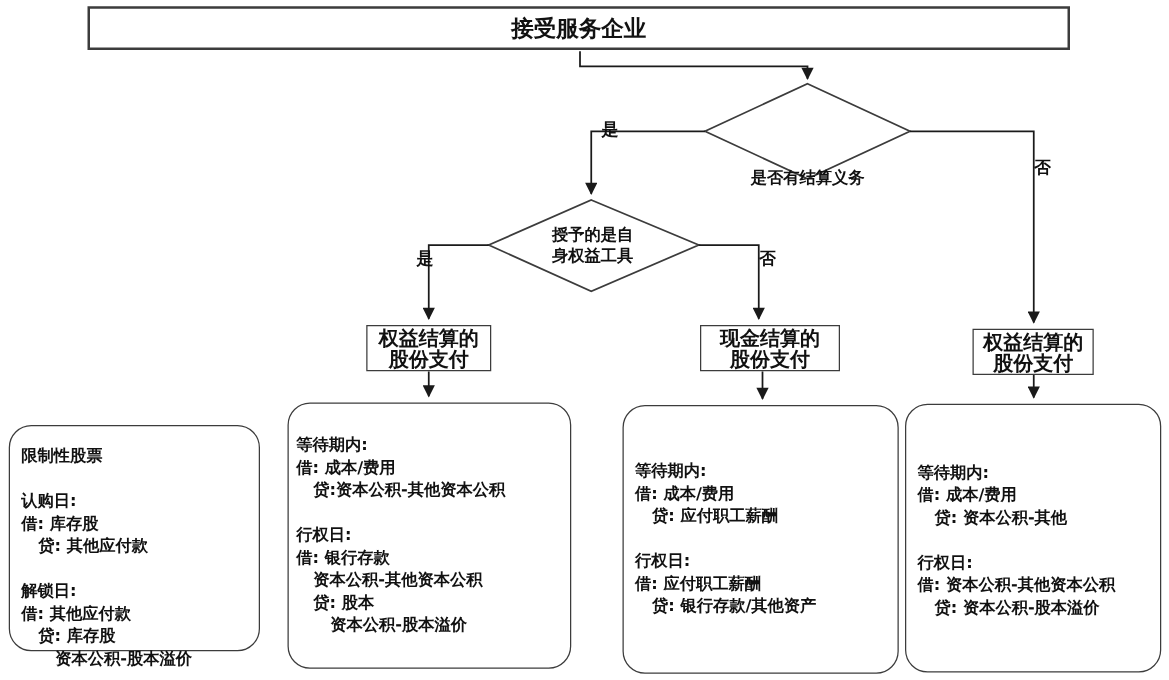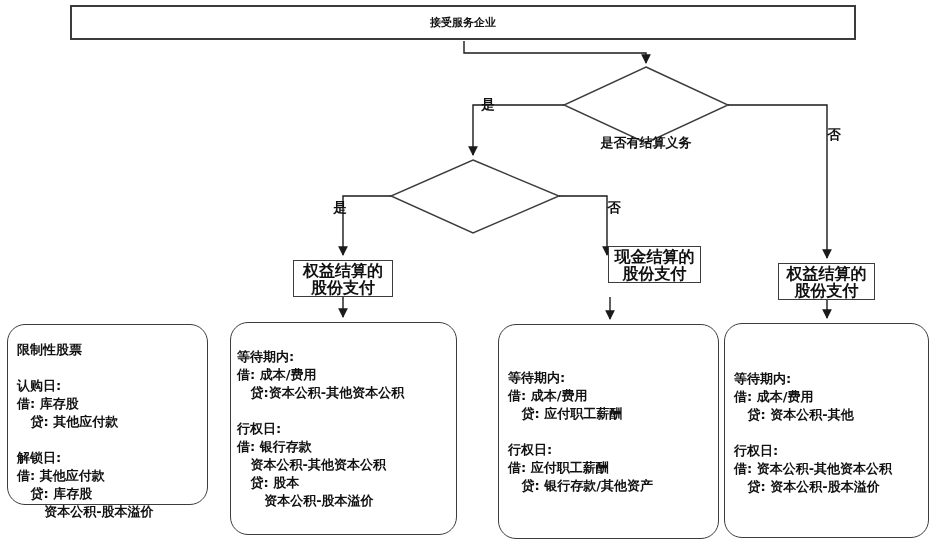--- a/index.html
+++ b/index.html
@@ -5,21 +5,21 @@
   html,body{margin:0;padding:0;background:#ffffff;}
   .canvas{
     position:relative;width:935px;height:544px;background:#ffffff;
     font-family:"DejaVu Sans",sans-serif;color:#111111;font-weight:700;
     overflow:hidden;
   }
   .wires{position:absolute;left:0;top:0;}
   .rect-box{
     position:absolute;border:2px solid #3c3c3c;background:#ffffff;
     display:flex;align-items:center;justify-content:center;
-    font-size:11px;box-sizing:border-box;
+    font-size:18px;box-sizing:border-box;
   }
   .process-box{
     border-width:1.5px;text-align:center;line-height:17px;font-size:16px;
     white-space:pre-line;
   }
   .diamond-text{
     position:absolute;text-align:center;font-size:13px;line-height:17px;
     white-space:pre-line;
   }
   .branch-label{
@@ -58,31 +58,33 @@
   </svg>
 
   <div class="rect-box" style="left:70px;top:5px;width:786px;height:35px;">
     <span>接受服务企业</span>
   </div>
 
   <div class="diamond-text" style="left:566px;top:98px;width:160px;margin-top:36px;">是否有结算义务</div>
   <div class="branch-label" style="left:488px;top:104px;">是</div>
   <div class="branch-label" style="left:834px;top:134px;">否</div>
 
+  <div class="diamond-text" style="left:394px;top:180px;width:160px;">授予的是自
+身权益工具</div>
   <div class="branch-label" style="left:340px;top:207px;">是</div>
   <div class="branch-label" style="left:614px;top:207px;">否</div>
 
   <div class="rect-box process-box" style="left:293px;top:260px;width:100px;height:37px;">权益结算的
 股份支付</div>
-  <div class="rect-box process-box" style="left:560px;top:246px;width:93px;height:37px;margin-left:48px;">现金结算的
+  <div class="rect-box process-box" style="left:560px;top:260px;width:112px;height:37px;">现金结算的
 股份支付</div>
   <div class="rect-box process-box" style="left:778px;top:263px;width:97px;height:37px;">权益结算的
 股份支付</div>
 
-  <div class="note-box" style="left:7px;top:324px;width:201px;height:181px;padding:16px 6px 16px 9px;">限制性股票
+  <div class="note-box" style="left:7px;top:340px;width:201px;height:181px;padding:16px 6px 16px 9px;">限制性股票
 
 认购日:
 借: 库存股
    贷: 其他应付款
 
 解锁日:
 借: 其他应付款
    贷: 库存股
       资本公积-股本溢价</div>
   <div class="note-box" style="left:230px;top:322px;width:227px;height:213px;padding:25px 4px 0 6px;">等待期内:

